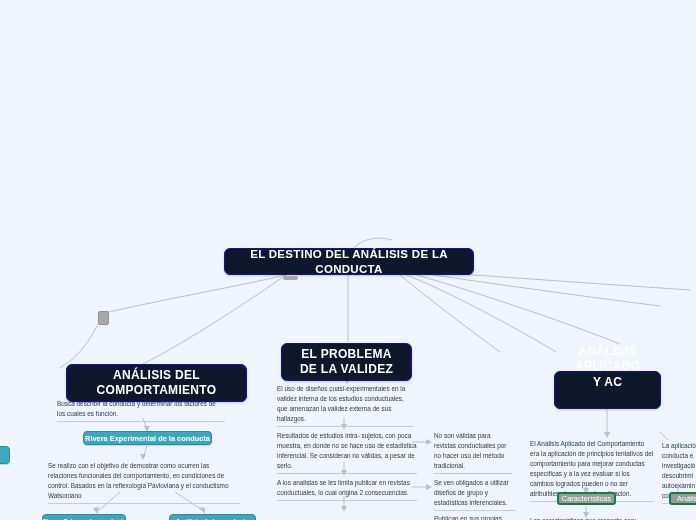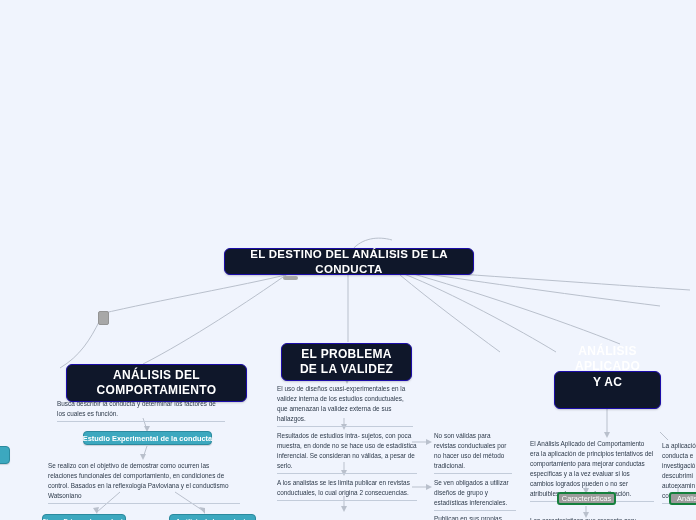--- a/index.html
+++ b/index.html
@@ -180,21 +180,21 @@
 
   <div class="node blue-node branch-node" style="left:66px; top:364px; width:181px; height:19px;">
     <span>ANÁLISIS DEL COMPORTAMIENTO</span>
   </div>
 
   <div class="node text-node underlined" style="left:57px; top:399px; width:168px;">
     <span>Busca describir la conducta y determinar los factores de los cuales es función.</span>
   </div>
 
   <div class="node teal-node" style="left:83px; top:431px; width:129px; height:14px;">
-    <span>Estudio Experimental de la conducta</span>
+    <span>Rivera Experimental de la conducta</span>
   </div>
 
   <div class="node text-node underlined" style="left:48px; top:461px; width:192px;">
     <span>Se realizo con el objetivo de demostrar como ocurren las relaciones funcionales del comportamiento, en condiciones de control. Basados en la reflexología Pavloviana y el conductismo Watsoniano</span>
   </div>
 
   <div class="node teal-node" style="left:42px; top:514px; width:84px; height:14px; font-size:6.6px; overflow:hidden;">
     <span>Rivera Primera la conducta</span>
   </div>
   <div class="node teal-node" style="left:169px; top:514px; width:87px; height:14px; font-size:6.6px; overflow:hidden;">

